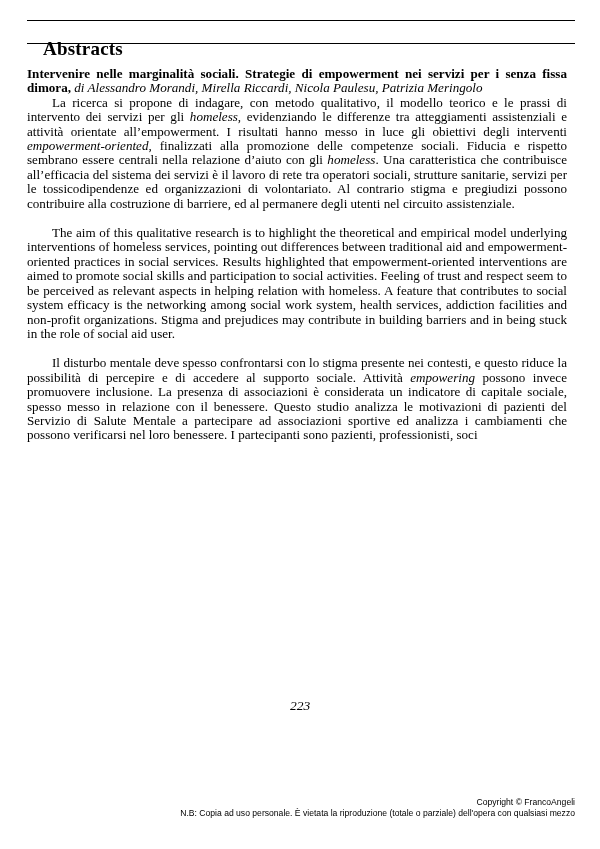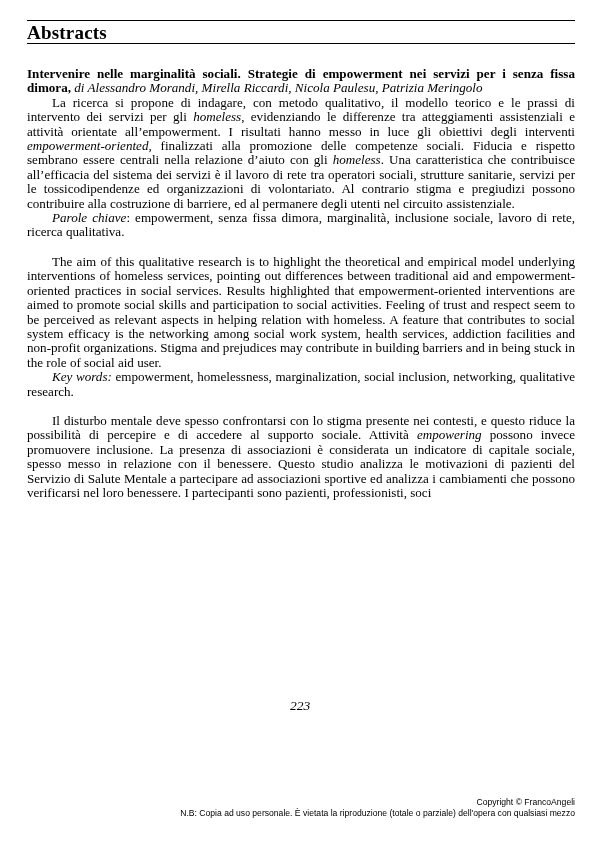--- a/index.html
+++ b/index.html
@@ -18,38 +18,38 @@
     .section-header {
       position: absolute;
       left: 27px;
       top: 20px;
       width: 548px;
       height: 22px;
       border-top: 1.6px solid #000;
       border-bottom: 1.6px solid #000;
     }
     .section-header h1 {
-      margin: 0;
+      margin: 16px;
       font-size: 19px;
       font-weight: bold;
       line-height: 24px;
       padding-top: 0px;
       letter-spacing: 0.2px;
     }
     .body-text {
       position: absolute;
       left: 27px;
       top: 67px;
       width: 548px;
       font-size: 13.1px;
       line-height: 14.4px;
       text-align: justify;
     }
     .abstract {
-      margin: 0 0 15px 0;
+      margin: 0 8px 15px 0;
     }
     .abstract p {
       margin: 0;
       text-indent: 0;
     }
     .abstract .title {
       font-weight: bold;
     }
     .abstract .authors {
       font-style: italic;
@@ -91,26 +91,24 @@
 </div>
 
 <div class="body-text">
 
   <div class="abstract">
     <p>
       <span class="title">Intervenire nelle marginalità sociali. Strategie di empowerment nei servizi per i senza fissa dimora,</span>
       <span class="authors">di Alessandro Morandi, Mirella Riccardi, Nicola Paulesu, Patrizia Meringolo</span>
     </p>
     <p class="para"><span>La ricerca si propone di indagare, con metodo qualitativo, il modello teorico e le prassi di intervento dei servizi per gli </span><em>homeless</em><span>, evidenziando le differenze tra atteggiamenti assistenziali e attività orientate all’empowerment. I risultati hanno messo in luce gli obiettivi degli interventi </span><em>empowerment-oriented</em><span>, finalizzati alla promozione delle competenze sociali. Fiducia e rispetto sembrano essere centrali nella relazione d’aiuto con gli </span><em>homeless</em><span>. Una caratteristica che contribuisce all’efficacia del sistema dei servizi è il lavoro di rete tra operatori sociali, strutture sanitarie, servizi per le tossicodipendenze ed organizzazioni di volontariato. Al contrario stigma e pregiudizi possono contribuire alla costruzione di barriere, ed al permanere degli utenti nel circuito assistenziale.</span></p>
-    <p class="para"><span class="kw-label">Parole chiave</span><span>: empowerment, senza fissa dimora, marginalità, inclusione sociale, lavoro di rete, ricerca qualitativa.</span></p>
   </div>
 
   <div class="abstract">
     <p class="para"><span>The aim of this qualitative research is to highlight the theoretical and empirical model underlying interventions of homeless services, pointing out differences between traditional aid and empowerment-oriented practices in social services. Results highlighted that empowerment-oriented interventions are aimed to promote social skills and participation to social activities. Feeling of trust and respect seem to be perceived as relevant aspects in helping relation with homeless. A feature that contributes to social system efficacy is the networking among social work system, health services, addiction facilities and non-profit organizations. Stigma and prejudices may contribute in building barriers and in being stuck in the role of social aid user.</span></p>
-    <p class="para"><span class="kw-label">Key words:</span><span> empowerment, homelessness, marginalization, social inclusion, networking, qualitative research.</span></p>
   </div>
 
   <div class="abstract">
     <p class="para"><span>Il disturbo mentale deve spesso confrontarsi con lo stigma presente nei contesti, e questo riduce la possibilità di percepire e di accedere al supporto sociale. Attività </span><em>empowering</em><span> possono invece promuovere inclusione. La presenza di associazioni è considerata un indicatore di capitale sociale, spesso messo in relazione con il benessere. Questo studio analizza le motivazioni di pazienti del Servizio di Salute Mentale a partecipare ad associazioni sportive ed analizza i cambiamenti che possono verificarsi nel loro benessere. I partecipanti sono pazienti, professionisti, soci</span></p>
   </div>
 
 </div>
 
 <div class="page-number">223</div>
 

